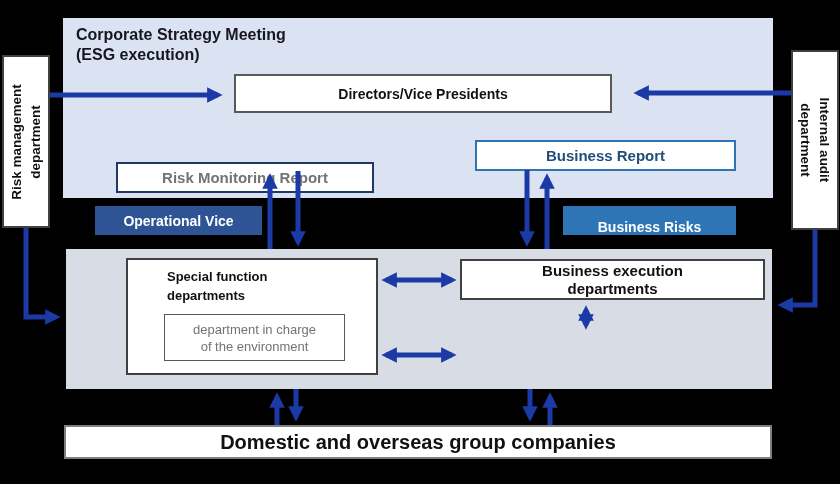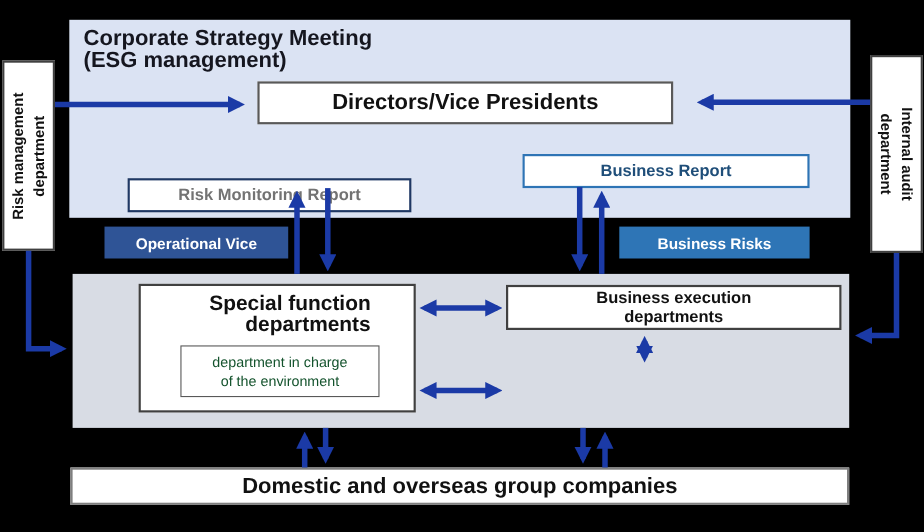--- a/index.html
+++ b/index.html
@@ -7,43 +7,43 @@
     position:relative;width:840px;height:484px;background:#000000;
     font-family:"Liberation Sans","DejaVu Sans",sans-serif;overflow:hidden;
   }
   .panel{position:absolute;}
   #top-panel{left:63px;top:18px;width:710px;height:180px;background:#dbe3f3;}
   #exec-panel{left:66px;top:249px;width:706px;height:140px;background:#d8dce4;}
 
   .box{position:absolute;background:#ffffff;display:flex;align-items:center;justify-content:center;
        text-align:center;box-sizing:border-box;color:#111;}
 
-  #panel-title{position:absolute;left:76px;top:25px;font-size:20px;font-weight:bold;
+  #panel-title{position:absolute;left:76px;top:25px;font-size:16px;font-weight:bold;
                color:#15161f;line-height:20px;}
 
   #directors-box{left:234px;top:74px;width:378px;height:39px;border:2px solid #595959;
-                 font-size:20px;font-weight:bold;}
+                 font-size:14px;font-weight:bold;}
 
   #risk-report-box{left:116px;top:141px;width:258px;height:31px;border:2px solid #1f3864;
                    font-size:15px;font-weight:bold;color:#737373;margin-top:21px;}
   #business-report-box{left:452px;top:140px;width:261px;height:31px;border:2px solid #2e74b5;
                    font-size:15px;font-weight:bold;color:#1f4e79;margin-left:23px;}
 
   .badge{position:absolute;display:flex;align-items:center;justify-content:center;
          color:#ffffff;font-size:14px;font-weight:bold;height:29px;}
   #operational-badge{left:95px;top:206px;width:167px;background:#2f5496;}
-  #business-badge{left:563px;top:206px;width:173px;background:#2e75b6;}
+  #business-badge{left:563px;top:206px;width:173px;background:#2e75b6;align-items:flex-end;}
 
   #special-fn-box{left:126px;top:258px;width:252px;height:117px;border:2px solid #404040;
                   display:block;}
-  #special-fn-title{margin:7px auto 0 auto;width:170px;font-size:19px;font-weight:bold;
-                    line-height:19px;text-align:right;}
+  #special-fn-title{margin:7px auto 0 auto;width:170px;font-size:13px;font-weight:bold;
+                    line-height:19px;text-align:left;}
   #env-box{position:absolute;left:36px;top:54px;width:179px;height:45px;border:1px solid #595959;
            display:flex;align-items:center;justify-content:center;}
-  #env-box span{display:block;width:132px;font-size:13px;line-height:17px;text-align:center;color:#14532d;}
+  #env-box span{display:block;width:132px;font-size:13px;line-height:17px;text-align:center;color:#737373;}
 
   #business-exec-box{left:460px;top:259px;width:305px;height:41px;border:2px solid #404040;}
   #business-exec-box span{display:block;width:185px;font-size:15px;font-weight:bold;line-height:18px;}
   #regional-box{left:460px;top:334px;width:253px;height:41px;border:2px solid #404040;
                 font-size:16px;font-weight:bold;}
 
   #group-box{left:64px;top:425px;width:708px;height:34px;border:2px solid #7f7f7f;
              font-size:20px;font-weight:bold;}
 
   .vbox{position:absolute;width:48px;background:#ffffff;border:2px solid #404040;box-sizing:border-box;}
@@ -59,21 +59,21 @@
 </head>
 <body>
 
 <div id="stage">
 
   <div id="top-panel" class="panel"></div>
   <div id="exec-panel" class="panel"></div>
 
   <div id="panel-title">
     <div>Corporate Strategy Meeting</div>
-    <div>(ESG management)</div>
+    <div>(ESG execution)</div>
   </div>
 
   <div id="directors-box" class="box">
     <span>Directors/Vice Presidents</span>
   </div>
 
   <div id="risk-report-box" class="box">
     <span>Risk Monitoring Report</span>
   </div>
 

